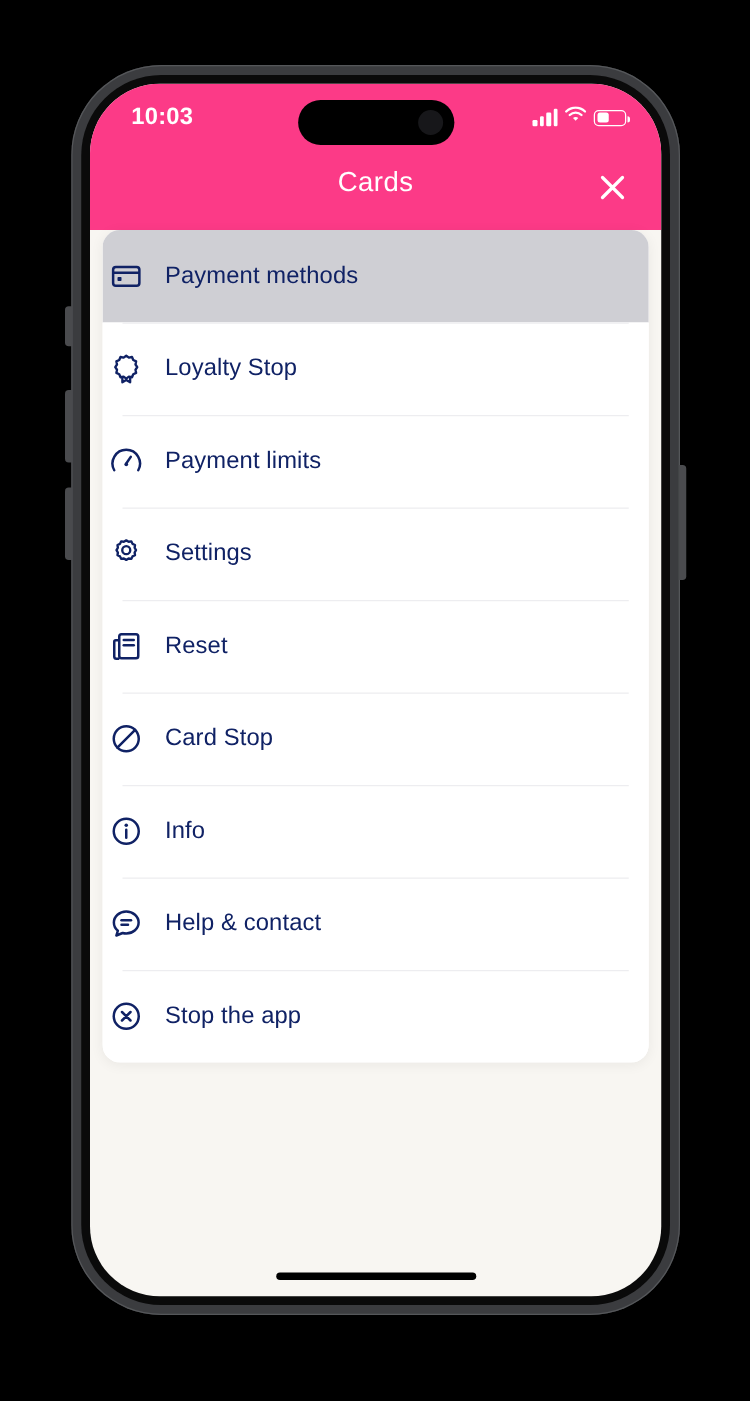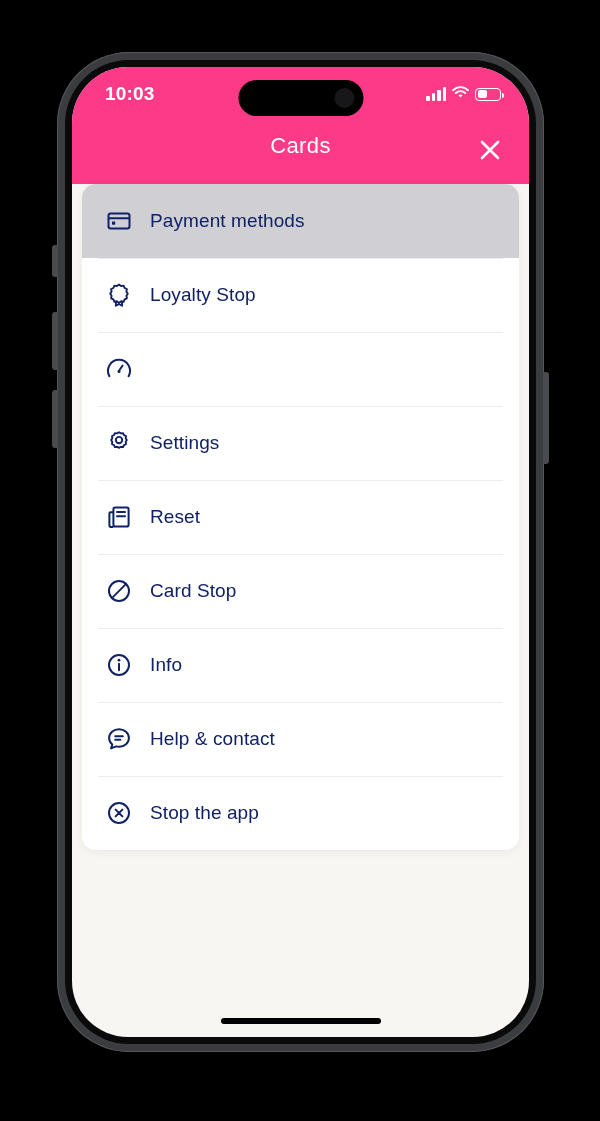--- a/index.html
+++ b/index.html
@@ -191,21 +191,21 @@
     border-radius: 14px 14px 14px 14px;
     overflow: hidden;
     box-shadow: 0 2px 10px rgba(0,0,0,0.06);
   }
 
   .menu-row {
     position: relative;
     display: flex;
     align-items: center;
     height: 74px;
-    padding: 0 22px;
+    padding: 0 4px;
     box-sizing: border-box;
     cursor: pointer;
     background: #ffffff;
   }
   .menu-row.selected {
     background: #CFCFD4;
   }
   .menu-row .divider {
     position: absolute;
     left: 16px;
@@ -333,20 +333,21 @@
 
       <div class="menu-row">
         <div class="divider"></div>
         <span class="menu-icon">
           <svg width="26" height="26" viewBox="0 0 26 26" fill="none">
             <path d="M3.4 20.2a11 11 0 1 1 19.2 0" stroke="#102265" stroke-width="2" stroke-linecap="round"></path>
             <path d="M13 14.8l3.6-5.3" stroke="#102265" stroke-width="2" stroke-linecap="round"></path>
             <circle cx="13" cy="15.4" r="1.5" fill="#102265"></circle>
           </svg>
         </span>
+        <span class="menu-label">Payment limits</span>
       </div>
 
       <div class="menu-row">
         <div class="divider"></div>
         <span class="menu-icon">
           <svg width="26" height="26" viewBox="0 0 26 26" fill="none">
             <path d="M13 2.3l1.9 1.1 2.2-0.3 0.9 2 2 0.9-0.3 2.2 1.1 1.9-1.1 1.9 0.3 2.2-2 0.9-0.9 2-2.2-0.3L13 17.9l-1.9-1.1-2.2 0.3-0.9-2-2-0.9 0.3-2.2L5.2 10.1 6.3 8.2 6 6l2-0.9 0.9-2 2.2 0.3z" stroke="#102265" stroke-width="1.9" stroke-linejoin="round"></path>
             <circle cx="13" cy="10.1" r="3.2" stroke="#102265" stroke-width="1.9"></circle>
           </svg>
         </span>

